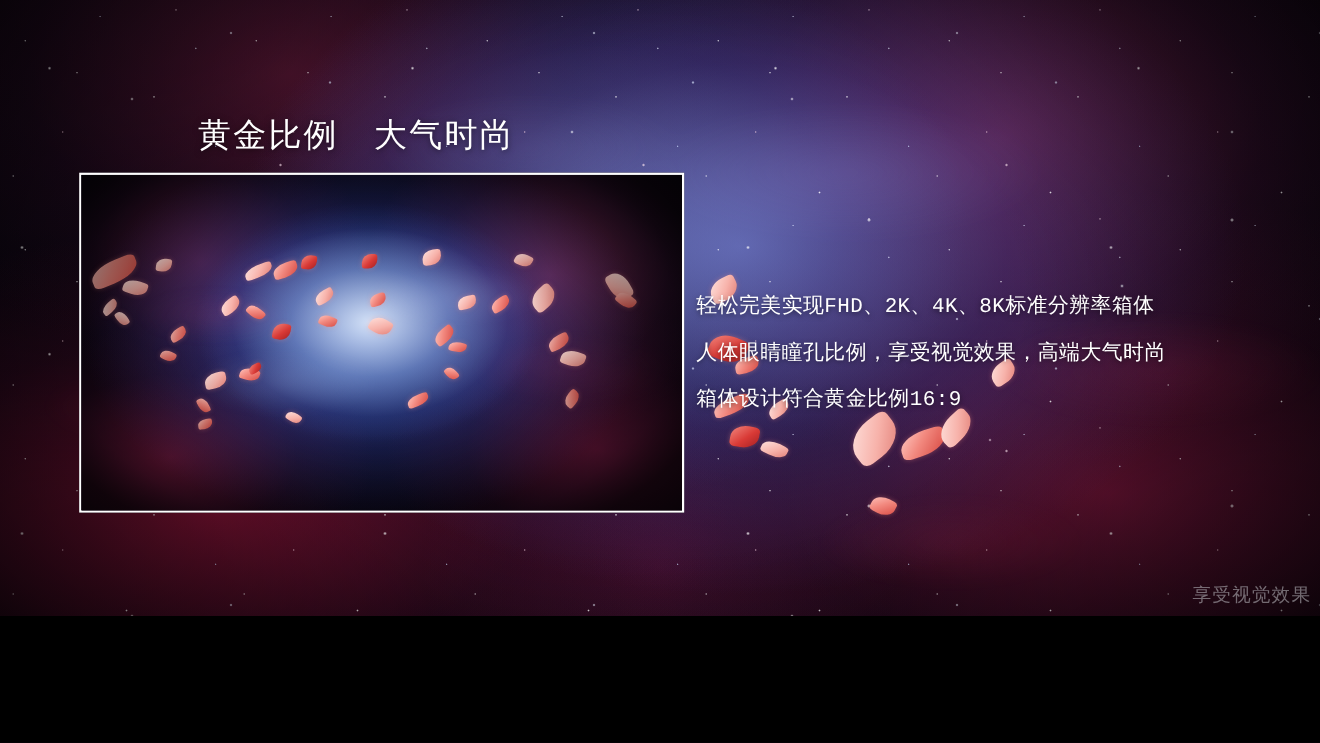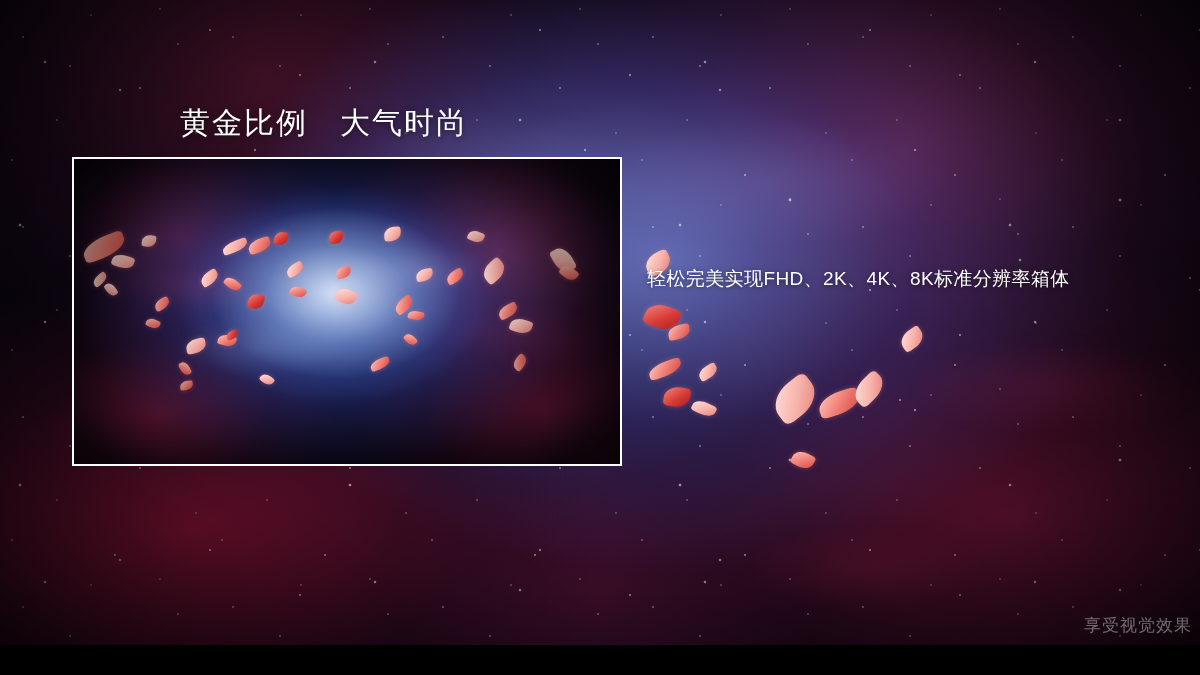--- a/index.html
+++ b/index.html
@@ -7,23 +7,24 @@
     padding: 0;
     background: #000;
   }
   body {
     font-family: "Liberation Sans", "DejaVu Sans", sans-serif;
   }
 
   #slide {
     position: relative;
     width: 1200px;
-    height: 645px;
+    height: 560px;
     overflow: hidden;
     background: #08040a;
+    font-family: Liberation Mono, monospace;
   }
 
   
   .bg-layer {
     position: absolute;
     inset: 0;
     pointer-events: none;
   }
 
   .bg-base {
@@ -155,21 +156,21 @@
   .petal.pale {
     background: linear-gradient(135deg, #ffe6e2 0%, #f7b2aa 55%, #e07a72 100%);
   }
   .petal.deep {
     background: linear-gradient(135deg, #f28b82 0%, #d93a36 55%, #a31f22 100%);
   }
 
   
   #body-text {
     position: absolute;
-    left: 647px;
+    left: 633px;
     top: 258px;
     width: 520px;
   }
   .body-line {
     color: #ffffff;
     font-size: 19px;
     line-height: 42px;
     letter-spacing: 0.4px;
     white-space: nowrap;
     text-shadow: 0 1px 5px rgba(0,0,0,0.5);
@@ -253,17 +254,19 @@
   <div class="petal pale" style="left:698px; top:366px; width:20px; height:12px; transform:rotate(-30deg);"></div>
   <div class="petal pale" style="left:692px; top:402px; width:24px; height:13px; transform:rotate(26deg);"></div>
   <div class="petal pale" style="left:772px; top:382px; width:46px; height:34px; transform:rotate(-38deg);"></div>
   <div class="petal" style="left:818px; top:392px; width:42px; height:22px; transform:rotate(-18deg);"></div>
   <div class="petal pale" style="left:852px; top:378px; width:34px; height:22px; transform:rotate(-44deg);"></div>
   <div class="petal" style="left:792px; top:452px; width:22px; height:16px; transform:rotate(28deg);"></div>
   <div class="petal pale" style="left:900px; top:330px; width:24px; height:18px; transform:rotate(-34deg);"></div>
 
   <div id="body-text">
     <div class="body-line">轻松完美实现FHD、2K、4K、8K标准分辨率箱体</div>
+    <div class="body-line">人体眼睛瞳孔比例，享受视觉效果，高端大气时尚</div>
+    <div class="body-line">箱体设计符合黄金比例16:9</div>
   </div>
 
   <div id="watermark">享受视觉效果</div>
 
 </div>
 
 </body></html>

